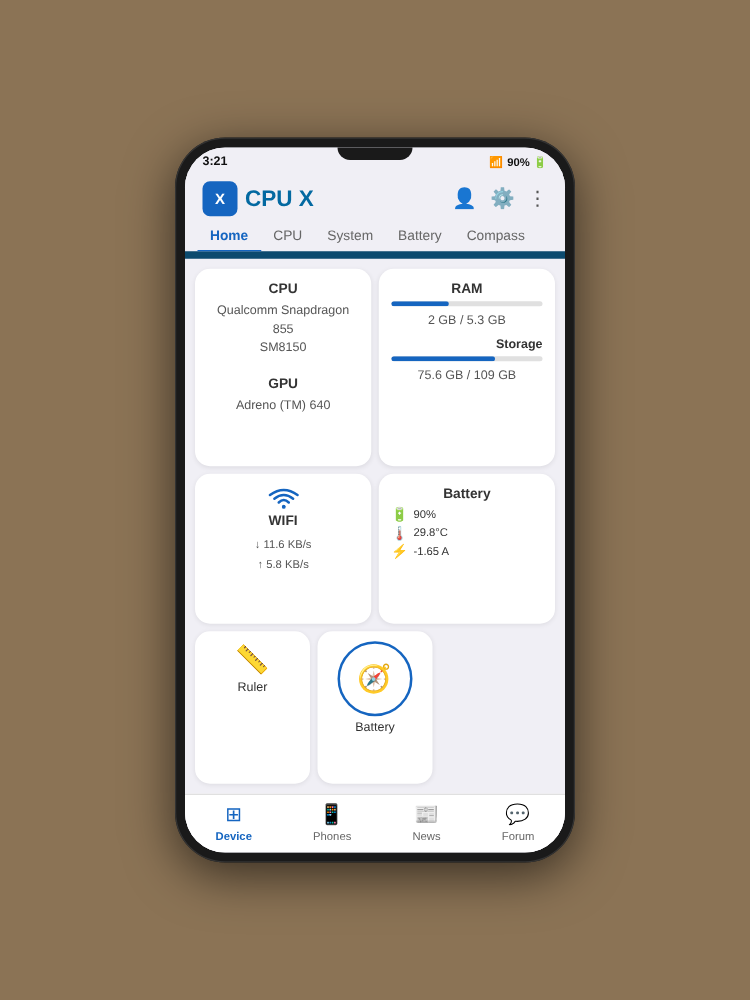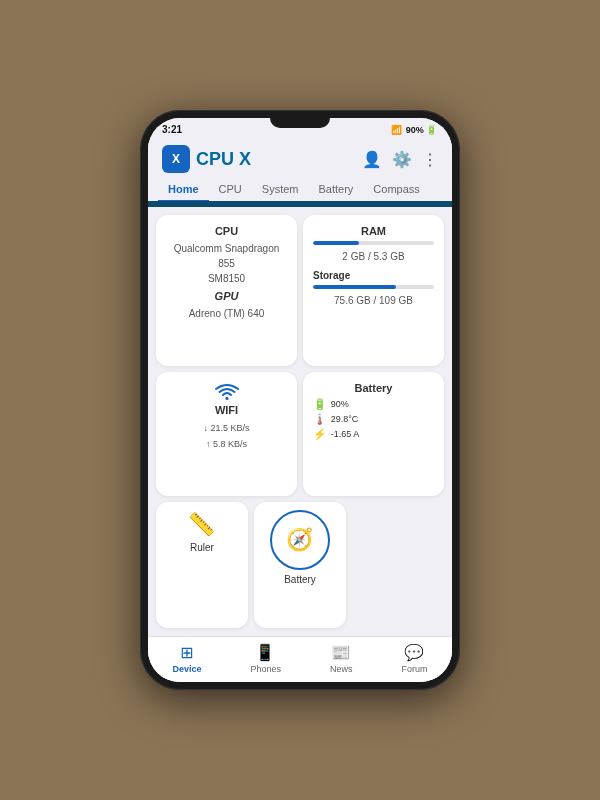--- a/index.html
+++ b/index.html
@@ -177,21 +177,21 @@
     }
     .progress-bar-fill {
       height: 100%;
       border-radius: 4px;
       background: #1565c0;
     }
     .storage-title {
       font-size: 10px;
       font-weight: 600;
       color: #333;
-      text-align: left;
+      text-align: right;
       margin-top: 6px;
     }
     
     .wifi-card {
       grid-column: 1;
       grid-row: 2;
       text-align: center;
     }
     .wifi-icon {
       font-size: 20px;
@@ -340,21 +340,21 @@
       </div>
 
       <div class="main-grid">
 
         <div class="card cpu-card">
           <div class="card-title">CPU</div>
           <div class="card-value">
             <span>Qualcomm Snapdragon 855</span><br>
             <span>SM8150</span>
           </div>
-          <div class="card-title" style="margin-top:4px;font-style:italic;">GPU</div>
+          <div class="card-title" style="margin-top:15px;">GPU</div>
           <div class="card-value">Adreno (TM) 640</div>
         </div>
 
         <div class="card ram-card">
           <div class="card-title">RAM</div>
           <div class="progress-bar-bg">
             <div class="progress-bar-fill" style="width:38%"></div>
           </div>
           <div class="card-value">2 GB / 5.3 GB</div>
           <div class="storage-title">Storage</div>
@@ -369,21 +369,21 @@
             <svg class="wifi-svg" width="28" height="20" viewBox="0 0 28 20" fill="none">
               <path d="M14 16 Q14 16 14 16" stroke="#1565c0" stroke-width="2.5" stroke-linecap="round"></path>
               <path d="M10 13 Q14 9 18 13" stroke="#1565c0" stroke-width="2" fill="none" stroke-linecap="round"></path>
               <path d="M6.5 10 Q14 4 21.5 10" stroke="#1565c0" stroke-width="2" fill="none" stroke-linecap="round"></path>
               <path d="M3 7 Q14 -1 25 7" stroke="#1565c0" stroke-width="2" fill="none" stroke-linecap="round"></path>
               <circle cx="14" cy="16.5" r="1.5" fill="#1565c0"></circle>
             </svg>
           </div>
           <div class="card-title">WIFI</div>
           <div class="wifi-value">
-            <span>↓ 21.5 KB/s</span>
+            <span>↓ 11.6 KB/s</span>
           </div>
           <div class="wifi-value">
             <span>↑ 5.8 KB/s</span>
           </div>
         </div>
 
         <div class="card battery-card">
           <div class="card-title">Battery</div>
           <div class="battery-row">
             <span class="battery-icon">🔋</span>

